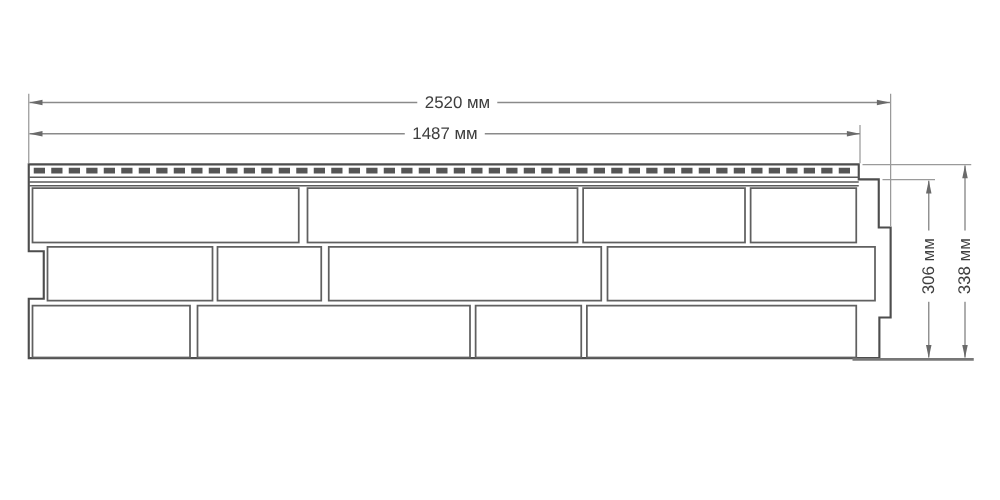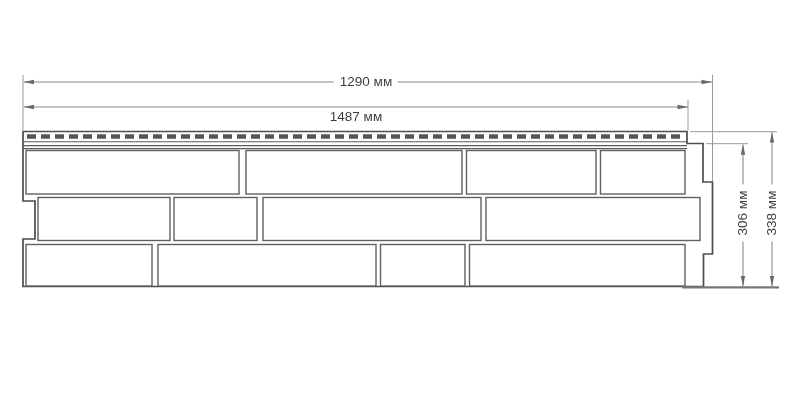--- a/index.html
+++ b/index.html
@@ -95,21 +95,21 @@
 
     <line class="dim" x1="743" y1="144.5" x2="743" y2="286"></line>
     <polygon class="arrow" points="743,144.2 740.8,154.7 745.2,154.7"></polygon>
     <polygon class="arrow" points="743,286.4 740.8,275.9 745.2,275.9"></polygon>
 
     <line class="dim" x1="772" y1="132.3" x2="772" y2="286"></line>
     <polygon class="arrow" points="772,132.1 769.8,142.6 774.2,142.6"></polygon>
     <polygon class="arrow" points="772,286.4 769.8,275.9 774.2,275.9"></polygon>
   </svg>
 
-  <div class="dim-label" style="left:366px; top:82px;">1290 мм</div>
+  <div class="dim-label" style="left:366px; top:82px;">2520 мм</div>
 
-  <div class="dim-label" style="left:356px; top:117px;">1487 мм</div>
+  <div class="dim-label" style="left:356px; top:107px;">1487 мм</div>
 
   <div class="dim-label rot" style="left:743px; top:213px;">306 мм</div>
 
   <div class="dim-label rot" style="left:772px; top:213px;">338 мм</div>
 
 </div>
 
 </body></html>

